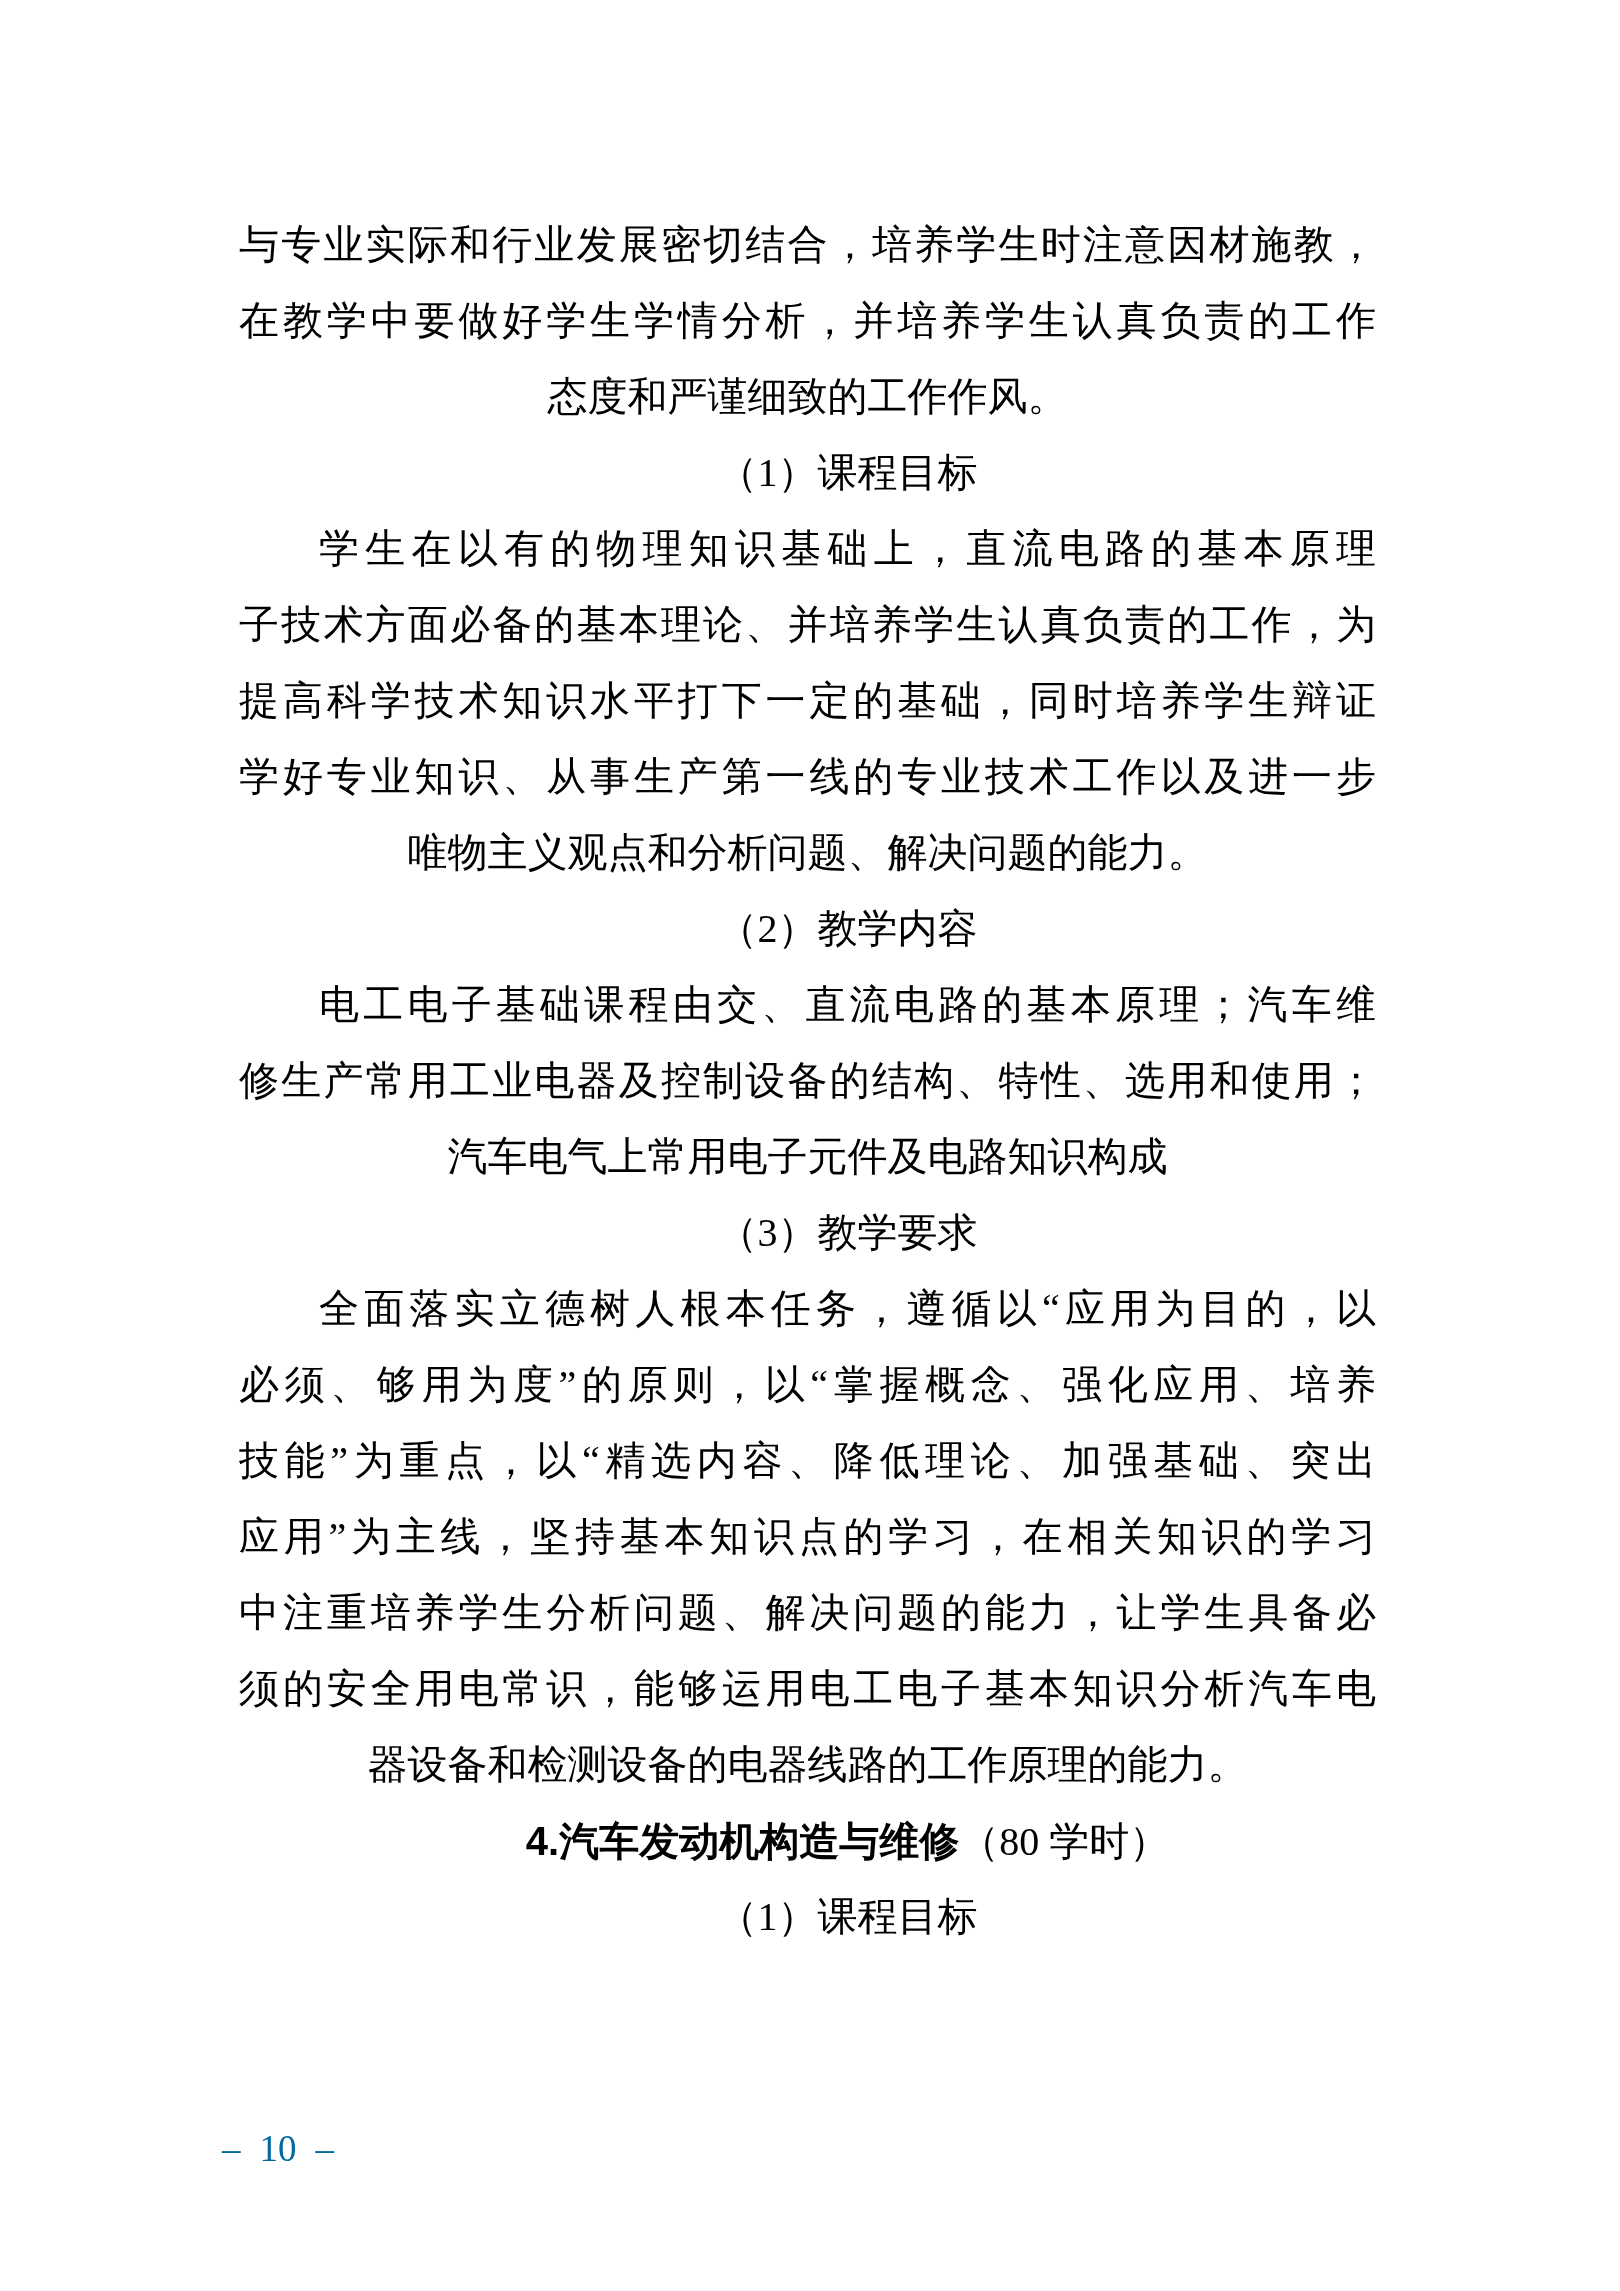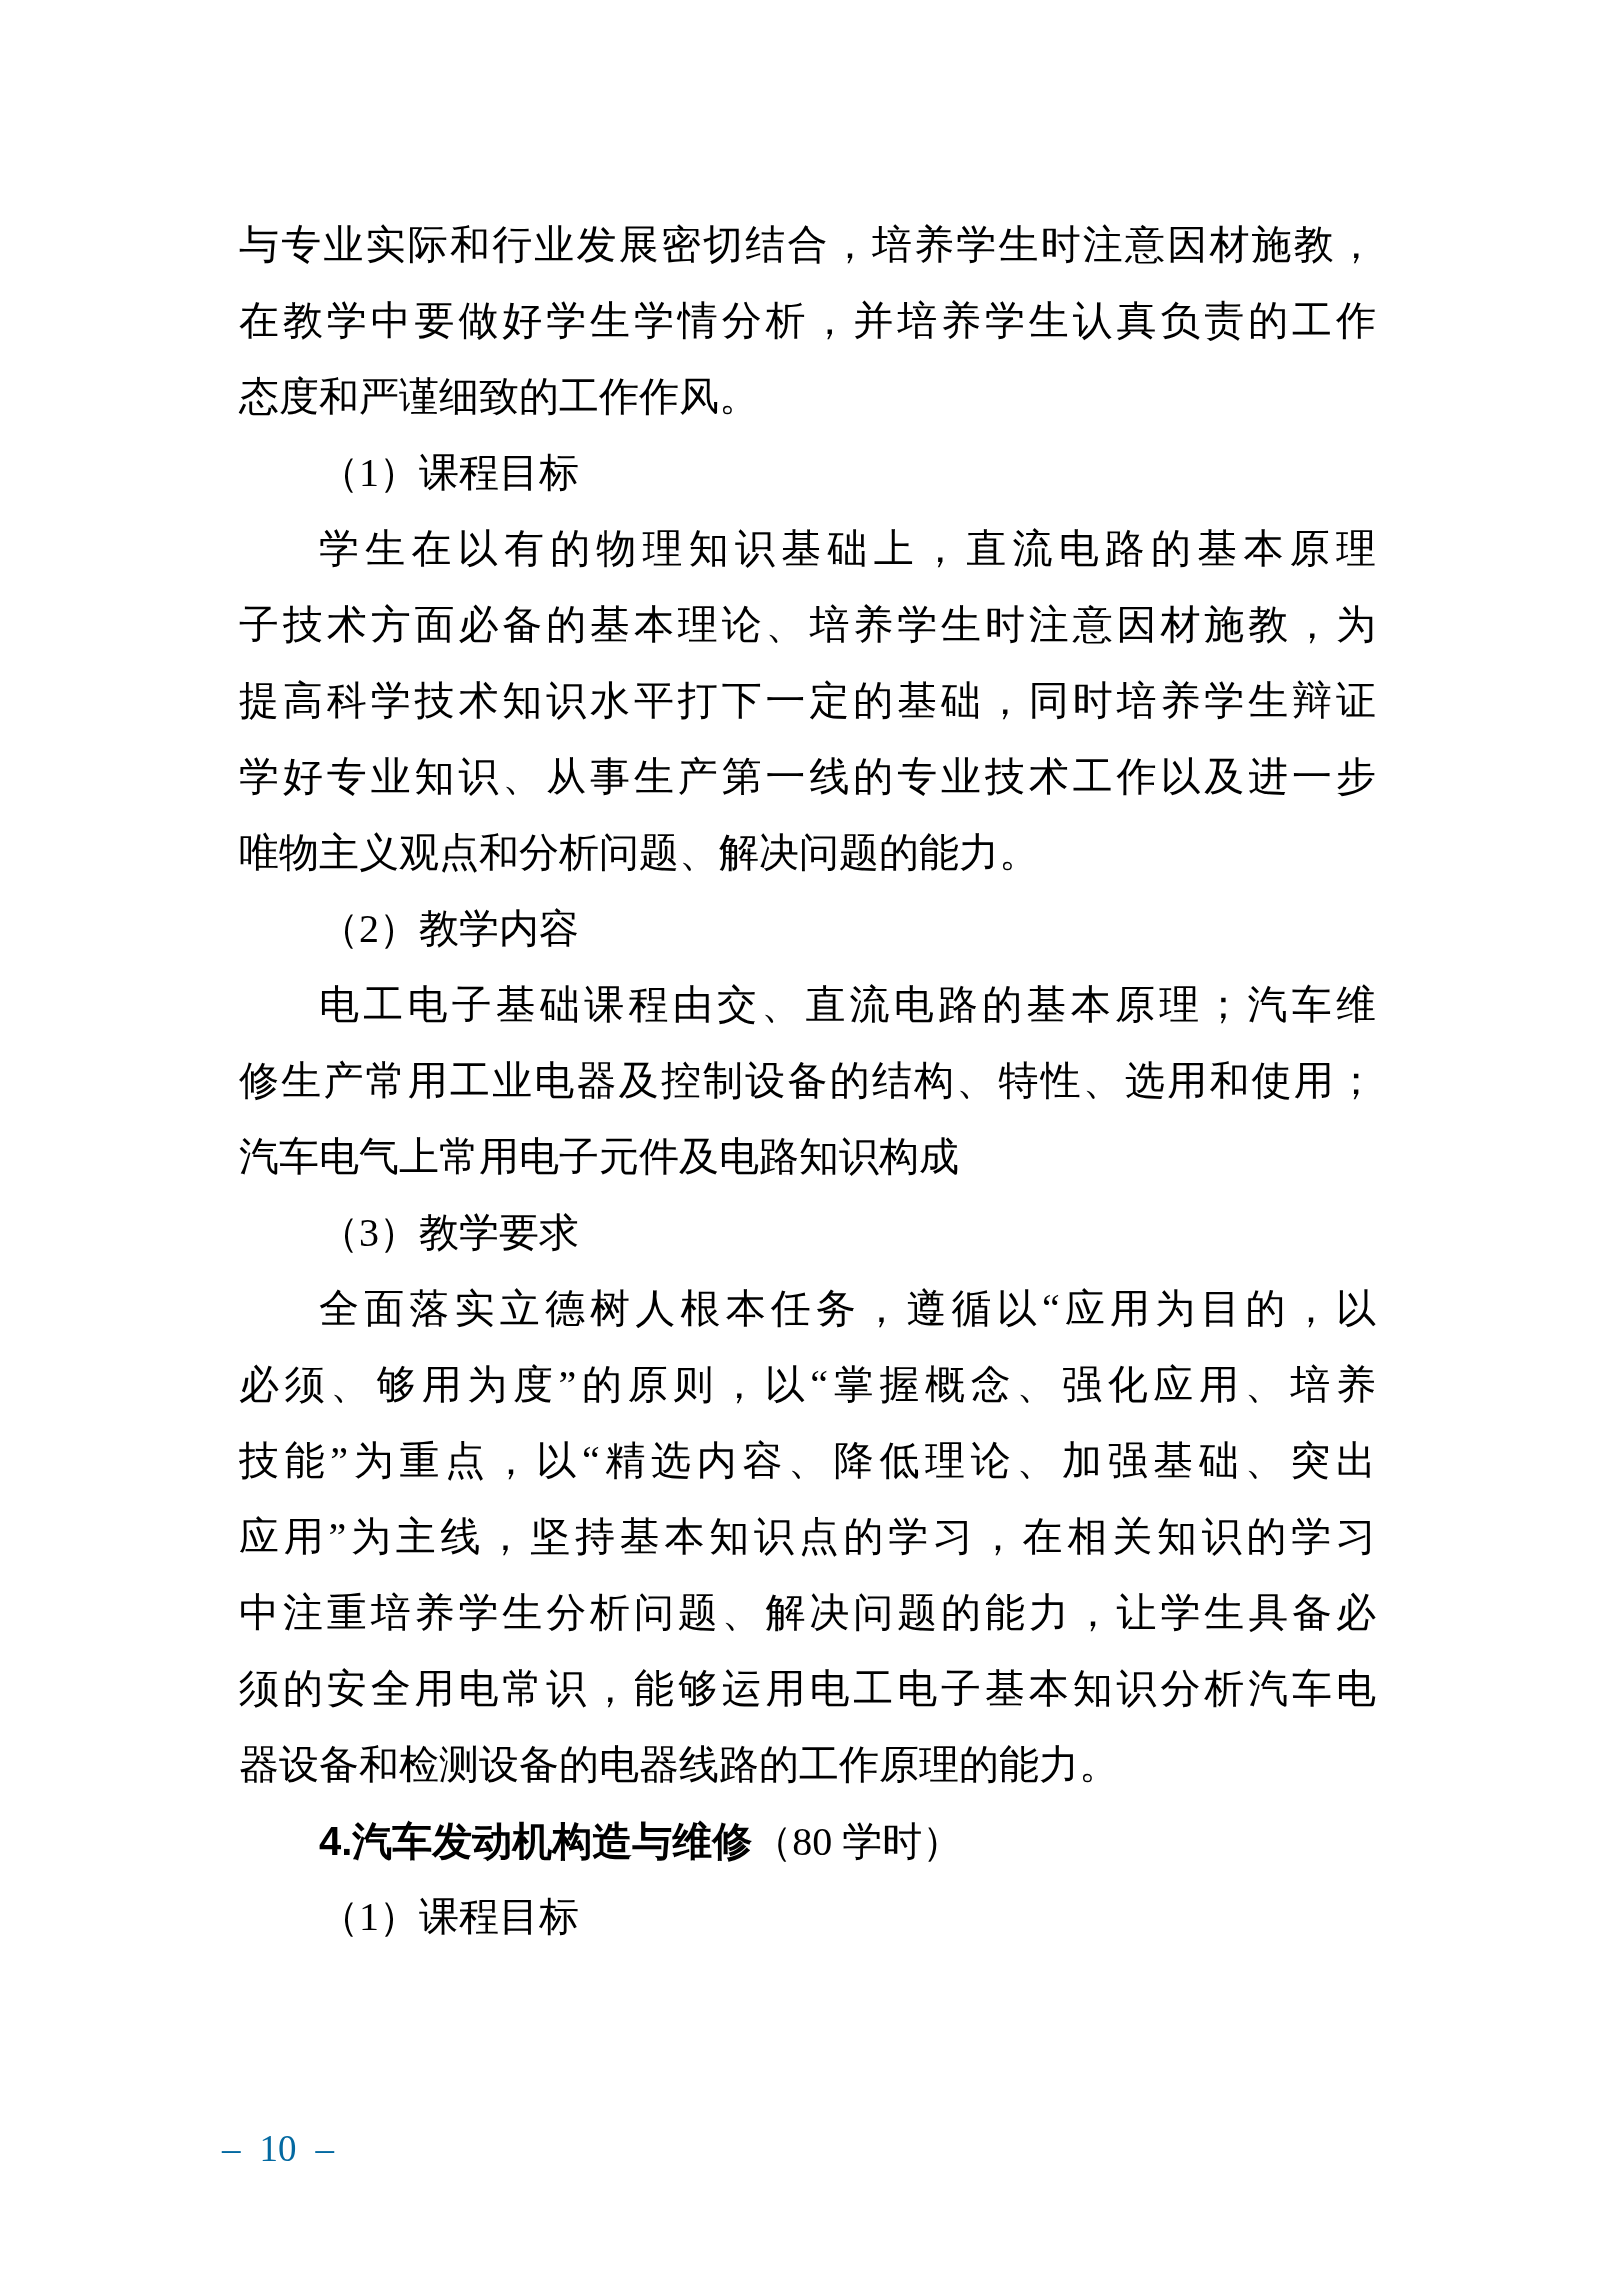--- a/index.html
+++ b/index.html
@@ -25,21 +25,21 @@
     left: 225px;
     top: 207px;
     width: 1137px;
     margin-left: 14px;
   }
   .doc-line {
     font-size: 40px;
     line-height: 76px;
     height: 76px;
     letter-spacing: 0;
-    text-align: left;
+    text-align: center;
   }
   .doc-line.indent {
     padding-left: 80px;
   }
   .doc-line.just {
     text-align: justify;
     text-align-last: justify;
     text-justify: inter-character;
   }
   .seg {
@@ -64,21 +64,21 @@
 </head>
 <body>
 
 <div class="page">
   <div class="text-block">
       <div class="doc-line just"><span class="seg">与专业实际和行业发展密切结合，培养学生时注意因材施教，</span></div>
       <div class="doc-line just"><span class="seg">在教学中要做好学生学情分析，并培养学生认真负责的工作</span></div>
       <div class="doc-line"><span class="seg">态度和严谨细致的工作作风。</span></div>
       <div class="doc-line indent"><span class="seg">（1）课程目标</span></div>
       <div class="doc-line indent just"><span class="seg">学生在以有的物理知识基础上，直流电路的基本原理</span></div>
-      <div class="doc-line just"><span class="seg">子技术方面必备的基本理论、培养学生时注意因材施教，为</span></div>
+      <div class="doc-line just"><span class="seg">子技术方面必备的基本理论、并培养学生认真负责的工作，为</span></div>
       <div class="doc-line just"><span class="seg">提高科学技术知识水平打下一定的基础，同时培养学生辩证</span></div>
       <div class="doc-line just"><span class="seg">学好专业知识、从事生产第一线的专业技术工作以及进一步</span></div>
       <div class="doc-line"><span class="seg">唯物主义观点和分析问题、解决问题的能力。</span></div>
       <div class="doc-line indent"><span class="seg">（2）教学内容</span></div>
       <div class="doc-line indent just"><span class="seg">电工电子基础课程由交、直流电路的基本原理；汽车维</span></div>
       <div class="doc-line just"><span class="seg">修生产常用工业电器及控制设备的结构、特性、选用和使用；</span></div>
       <div class="doc-line"><span class="seg">汽车电气上常用电子元件及电路知识构成</span></div>
       <div class="doc-line indent"><span class="seg">（3）教学要求</span></div>
       <div class="doc-line indent just"><span class="seg">全面落实立德树人根本任务，遵循以“应用为目的，以</span></div>
       <div class="doc-line just"><span class="seg">必须、够用为度”的原则，以“掌握概念、强化应用、培养</span></div>

